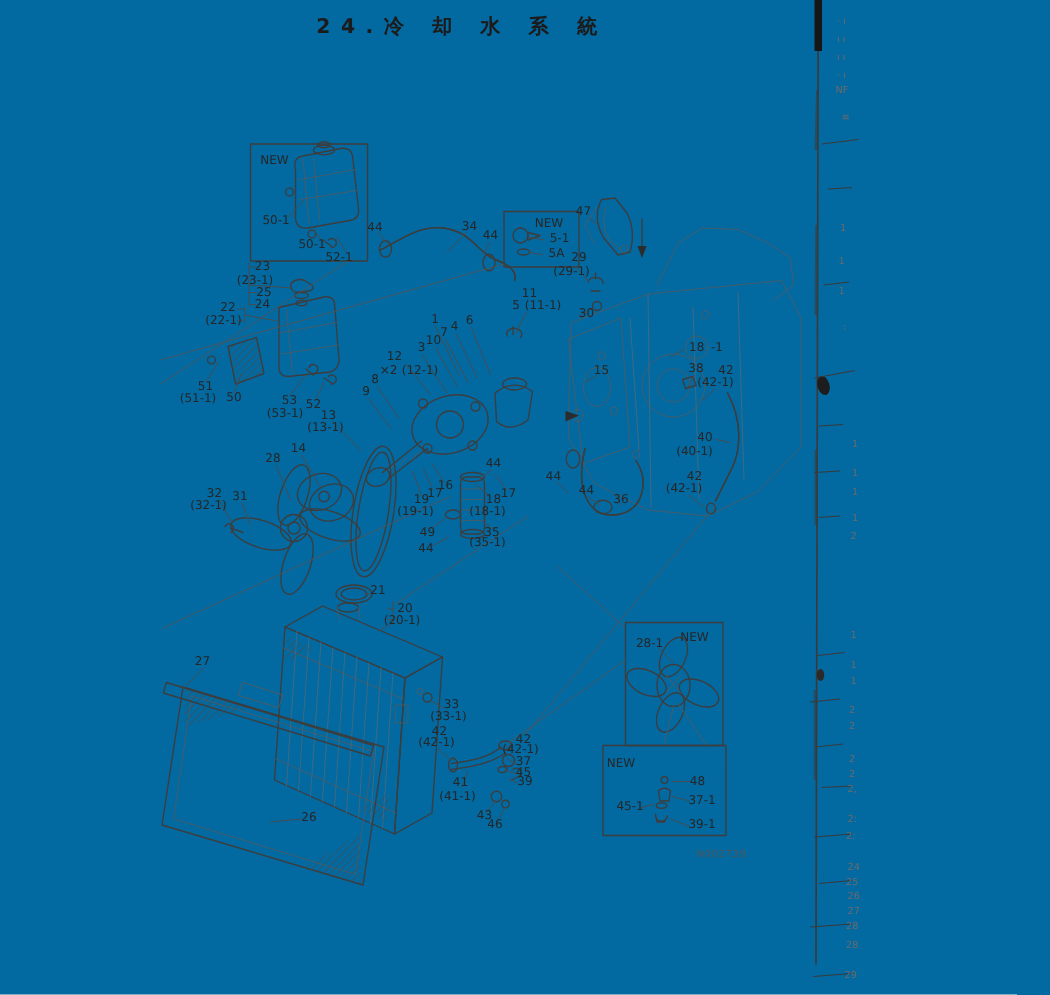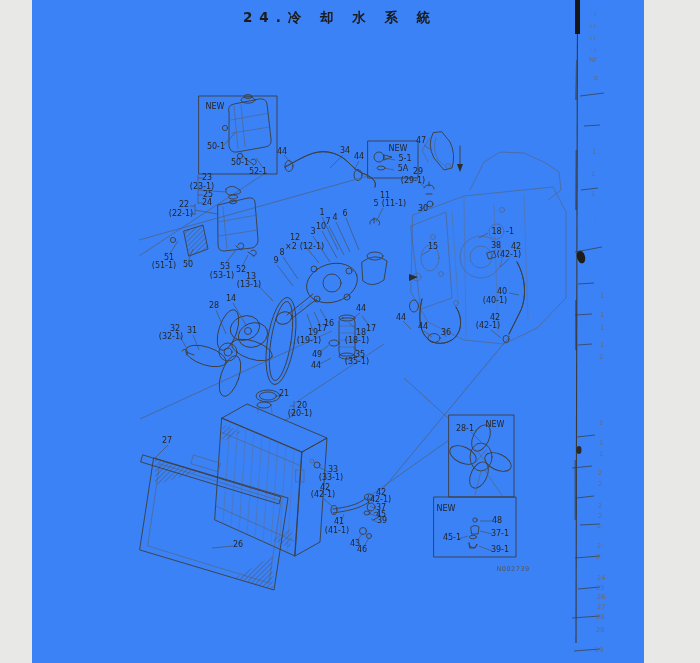--- a/index.html
+++ b/index.html
@@ -1,17 +1,17 @@
 <!DOCTYPE html>
 <html><head>
 <meta charset="utf-8">
 <style>
   html,body{margin:0;padding:0;background:#e8e8e6;}
-  .page{position:relative;width:612px;height:663px;background:#3b82f6;overflow:hidden;
-        font-family:"DejaVu Sans",sans-serif;margin-left:32px;}
+  .page{position:relative;width:700px;height:663px;background:#0369a1;overflow:hidden;
+        font-family:"DejaVu Sans",sans-serif;}
   svg{position:absolute;left:0;top:0;}
   
   #artwork path,#artwork line,#artwork rect,#artwork circle,#artwork ellipse,#artwork polygon,#artwork polyline{
       fill:none;stroke:#3d3d3d;stroke-width:0.9;stroke-linecap:round;stroke-linejoin:round;}
   #artwork .thin{stroke-width:0.5;stroke:#5a5a5a;}
   #artwork .vthin{stroke-width:0.4;stroke:#6a6a6a;}
   #artwork .hatchfill{fill:url(#hatch);stroke:none;}
   #artwork .solid{fill:#2c2c2c;stroke:none;}
   #leaders path{fill:none;stroke:#4b4b4b;stroke-width:0.6;}
   #leaders .long{stroke-width:0.55;stroke:#555;}

